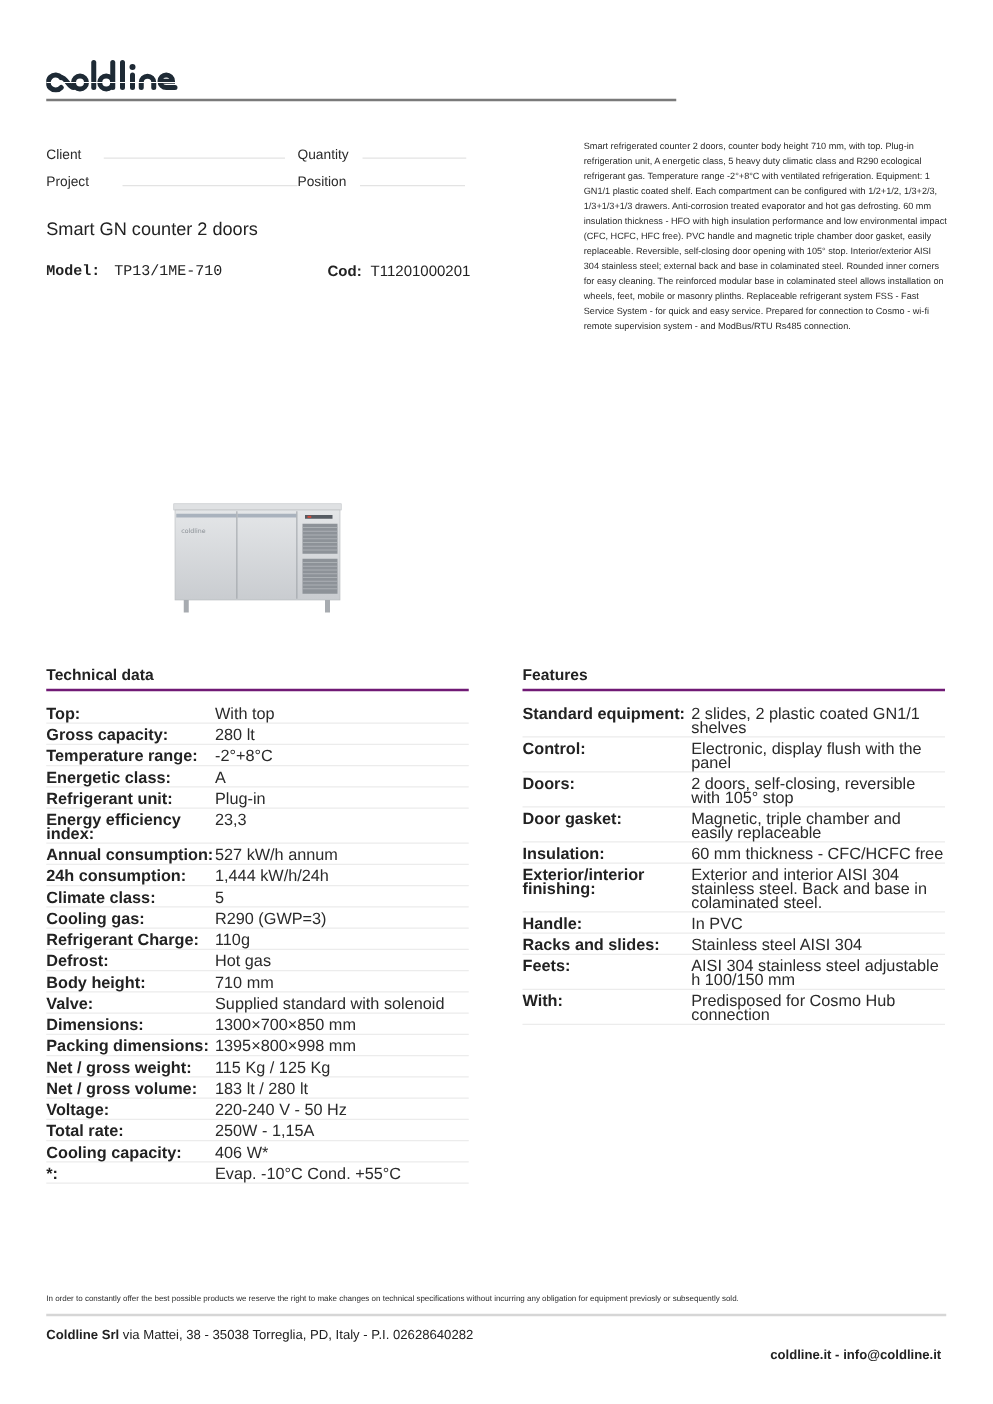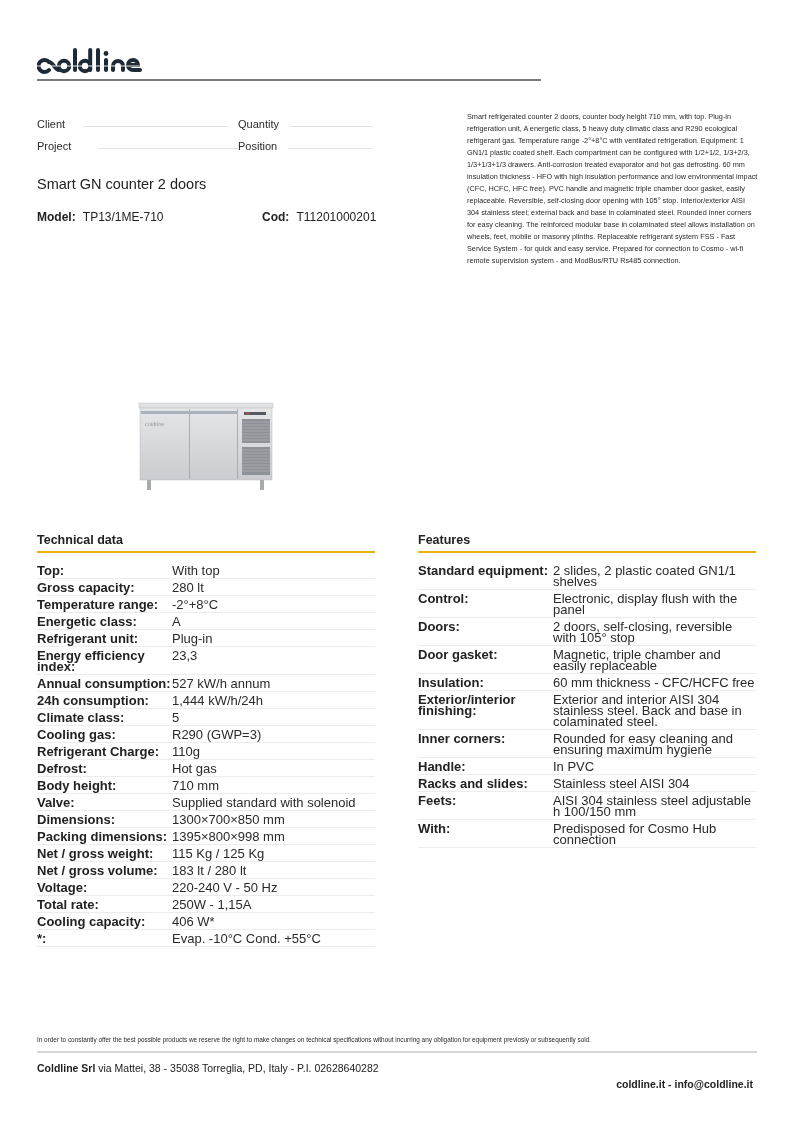--- a/index.html
+++ b/index.html
@@ -15,21 +15,21 @@
 
     .product-title { position: absolute; left: 37px; top: 176px; font-size: 14.5px; font-weight: normal; color: #222; }
     .kv { position: absolute; font-size: 12px; color: #222; }
     .kv .k { font-weight: bold; margin-right: 4px; }
 
     .description { position: absolute; left: 467px; top: 111px; width: 292px; font-size: 7.3px; line-height: 12px; color: #2a2a2a; }
 
     .product-image { position: absolute; left: 137px; top: 400px; width: 138px; height: 92px; }
 
     .section { position: absolute; top: 533px; width: 338px; }
-    .section-title { font-size: 12.5px; font-weight: bold; color: #222; padding-bottom: 4px; border-bottom: 2px solid #eab308; }
+    .section-title { font-size: 12.5px; font-weight: bold; color: #222; padding-bottom: 4px; border-bottom: 2px solid #701a75; }
     .spec-table { margin-top: 9px; width: 100%; }
     .spec-row { display: flex; border-bottom: 1px solid #ececec; font-size: 13px; line-height: 11px; padding: 3px 0 2px 0; min-height: 17px; }
     .spec-row .label { width: 135px; font-weight: bold; color: #222; flex-shrink: 0; }
     .spec-row .value { flex: 1; color: #2a2a2a; }
 
     .footer-note { position: absolute; left: 37px; top: 1036px; font-size: 6.4px; color: #2a2a2a; white-space: nowrap; }
     .footer-rule { position: absolute; left: 37px; top: 1051px; width: 720px; height: 2px; background: #d6d6d6; }
     .footer-company { position: absolute; left: 37px; top: 1062px; font-size: 10.5px; color: #222; }
     .footer-company .bold { font-weight: bold; }
     .footer-contact { position: absolute; right: 41px; top: 1078px; font-size: 10.5px; font-weight: bold; color: #222; }
@@ -76,21 +76,21 @@
 <div class="meta-field" style="left:37px; top:140px;gap:16px;">
   <span>Project</span>
   <span class="line" style="width:140px; margin-left:11px;"></span>
 </div>
 <div class="meta-field" style="left:238px; top:140px;">
   <span>Position</span>
   <span class="line" style="width:84px; margin-left:11px;"></span>
 </div>
 
 <div class="product-title">Smart GN counter 2 doors</div>
-<div class="kv" style="left:37px; top:210px;">
+<div class="kv" style="left:37px; top:210px;font-family:Liberation Mono, monospace;">
   <span class="k">Model:</span>
   <span>TP13/1ME-710</span>
 </div>
 <div class="kv" style="left:262px; top:210px;">
   <span class="k">Cod:</span>
   <span>T11201000201</span>
 </div>
 
 <div class="description">Smart refrigerated counter 2 doors, counter body height 710 mm, with top. Plug-in refrigeration unit, A energetic class, 5 heavy duty climatic class and R290 ecological refrigerant gas. Temperature range -2°+8°C with ventilated refrigeration. Equipment: 1 GN1/1 plastic coated shelf. Each compartment can be configured with 1/2+1/2, 1/3+2/3, 1/3+1/3+1/3 drawers. Anti-corrosion treated evaporator and hot gas defrosting. 60 mm insulation thickness - HFO with high insulation performance and low environmental impact (CFC, HCFC, HFC free). PVC handle and magnetic triple chamber door gasket, easily replaceable. Reversible, self-closing door opening with 105° stop. Interior/exterior AISI 304 stainless steel; external back and base in colaminated steel. Rounded inner corners for easy cleaning. The reinforced modular base in colaminated steel allows installation on wheels, feet, mobile or masonry plinths. Replaceable refrigerant system FSS - Fast Service System - for quick and easy service. Prepared for connection to Cosmo - wi-fi remote supervision system - and ModBus/RTU Rs485 connection.</div>
 
@@ -258,24 +258,20 @@
       </div>
     <div class="spec-row">
         <span class="label">Insulation:</span>
         <span class="value">60 mm thickness - CFC/HCFC free</span>
       </div>
     <div class="spec-row">
         <span class="label">Exterior/interior finishing:</span>
         <span class="value">Exterior and interior AISI 304 stainless steel. Back and base in colaminated steel.</span>
       </div>
     <div class="spec-row">
-        <span class="label">Inner corners:</span>
-        <span class="value">Rounded for easy cleaning and ensuring maximum hygiene</span>
-      </div>
-    <div class="spec-row">
         <span class="label">Handle:</span>
         <span class="value">In PVC</span>
       </div>
     <div class="spec-row">
         <span class="label">Racks and slides:</span>
         <span class="value">Stainless steel AISI 304</span>
       </div>
     <div class="spec-row">
         <span class="label">Feets:</span>
         <span class="value">AISI 304 stainless steel adjustable h 100/150 mm</span>

